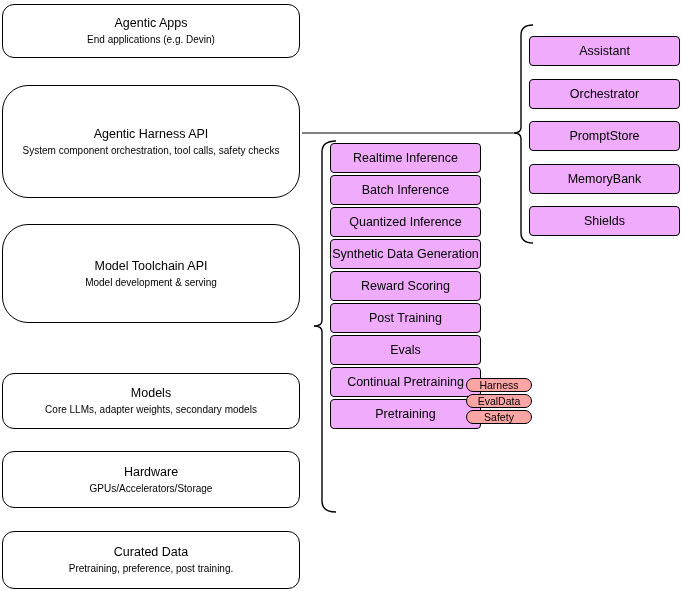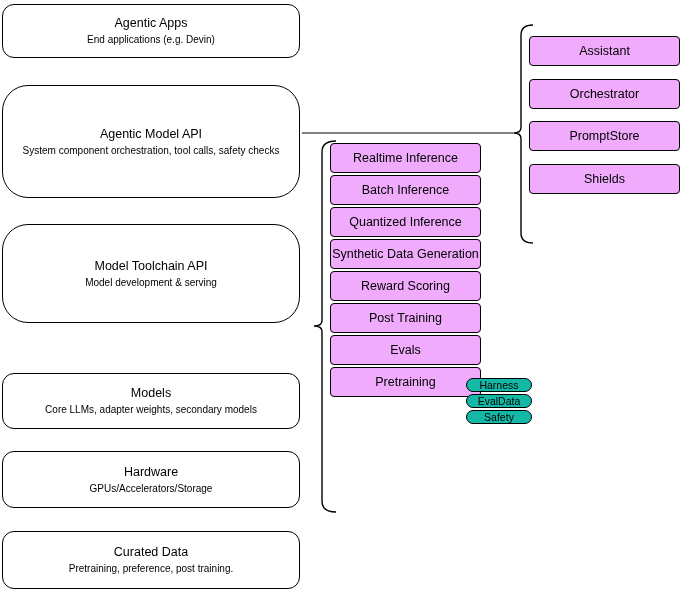--- a/index.html
+++ b/index.html
@@ -37,21 +37,21 @@
     font-size:12.5px;text-align:center;
   }
 
   
   .tag-col{
     position:absolute;left:466px;top:378px;width:66px;
     display:flex;flex-direction:column;gap:2px;z-index:3;
   }
   .tag-pill{
     box-sizing:border-box;height:14px;width:66px;
-    border:1.2px solid #000;border-radius:8px;background:#14b8a6;
+    border:1.2px solid #000;border-radius:8px;background:#fca5a5;
     display:flex;align-items:center;justify-content:center;
     font-size:10.5px;line-height:12px;
   }
 
   
   .right-col{
     position:absolute;left:529px;top:36px;width:151px;
     display:flex;flex-direction:column;gap:12.5px;z-index:2;
   }
 </style>
@@ -67,21 +67,21 @@
     <path d="M 533 25 Q 521 25 521 35 L 521 127.5 Q 521 133 513.5 133 Q 521 133 521 138.5 L 521 233 Q 521 243 533 243" fill="none" stroke="#000" stroke-width="1.4"></path>
 
     <path d="M 336 141 Q 322 141 322 152 L 322 320.5 Q 322 326 314 326 Q 322 326 322 331.5 L 322 501 Q 322 512 336 512" fill="none" stroke="#000" stroke-width="1.4"></path>
   </svg>
 
   <div class="layer-box lb1">
     <div class="t">Agentic Apps</div>
     <div class="s">End applications (e.g. Devin)</div>
   </div>
   <div class="layer-box lb2">
-    <div class="t">Agentic Model API</div>
+    <div class="t">Agentic Harness API</div>
     <div class="s">System component orchestration, tool calls, safety checks</div>
   </div>
   <div class="layer-box lb3">
     <div class="t">Model Toolchain API</div>
     <div class="s">Model development &amp; serving</div>
   </div>
   <div class="layer-box lb4">
     <div class="t">Models</div>
     <div class="s">Core LLMs, adapter weights, secondary models</div>
   </div>
@@ -96,31 +96,33 @@
 
   <div class="mid-col">
 
   <div class="node-box">Realtime Inference</div>
       <div class="node-box">Batch Inference</div>
       <div class="node-box">Quantized Inference</div>
       <div class="node-box">Synthetic Data Generation</div>
       <div class="node-box">Reward Scoring</div>
       <div class="node-box">Post Training</div>
       <div class="node-box">Evals</div>
+      <div class="node-box">Continual Pretraining</div>
       <div class="node-box">Pretraining</div>
     </div>
 
   <div class="tag-col">
 
   <div class="tag-pill">Harness</div>
       <div class="tag-pill">EvalData</div>
       <div class="tag-pill">Safety</div>
     </div>
 
   <div class="right-col">
 
   <div class="node-box">Assistant</div>
       <div class="node-box">Orchestrator</div>
       <div class="node-box">PromptStore</div>
+      <div class="node-box">MemoryBank</div>
       <div class="node-box">Shields</div>
     </div>
 
 </div>
 
 </body></html>

